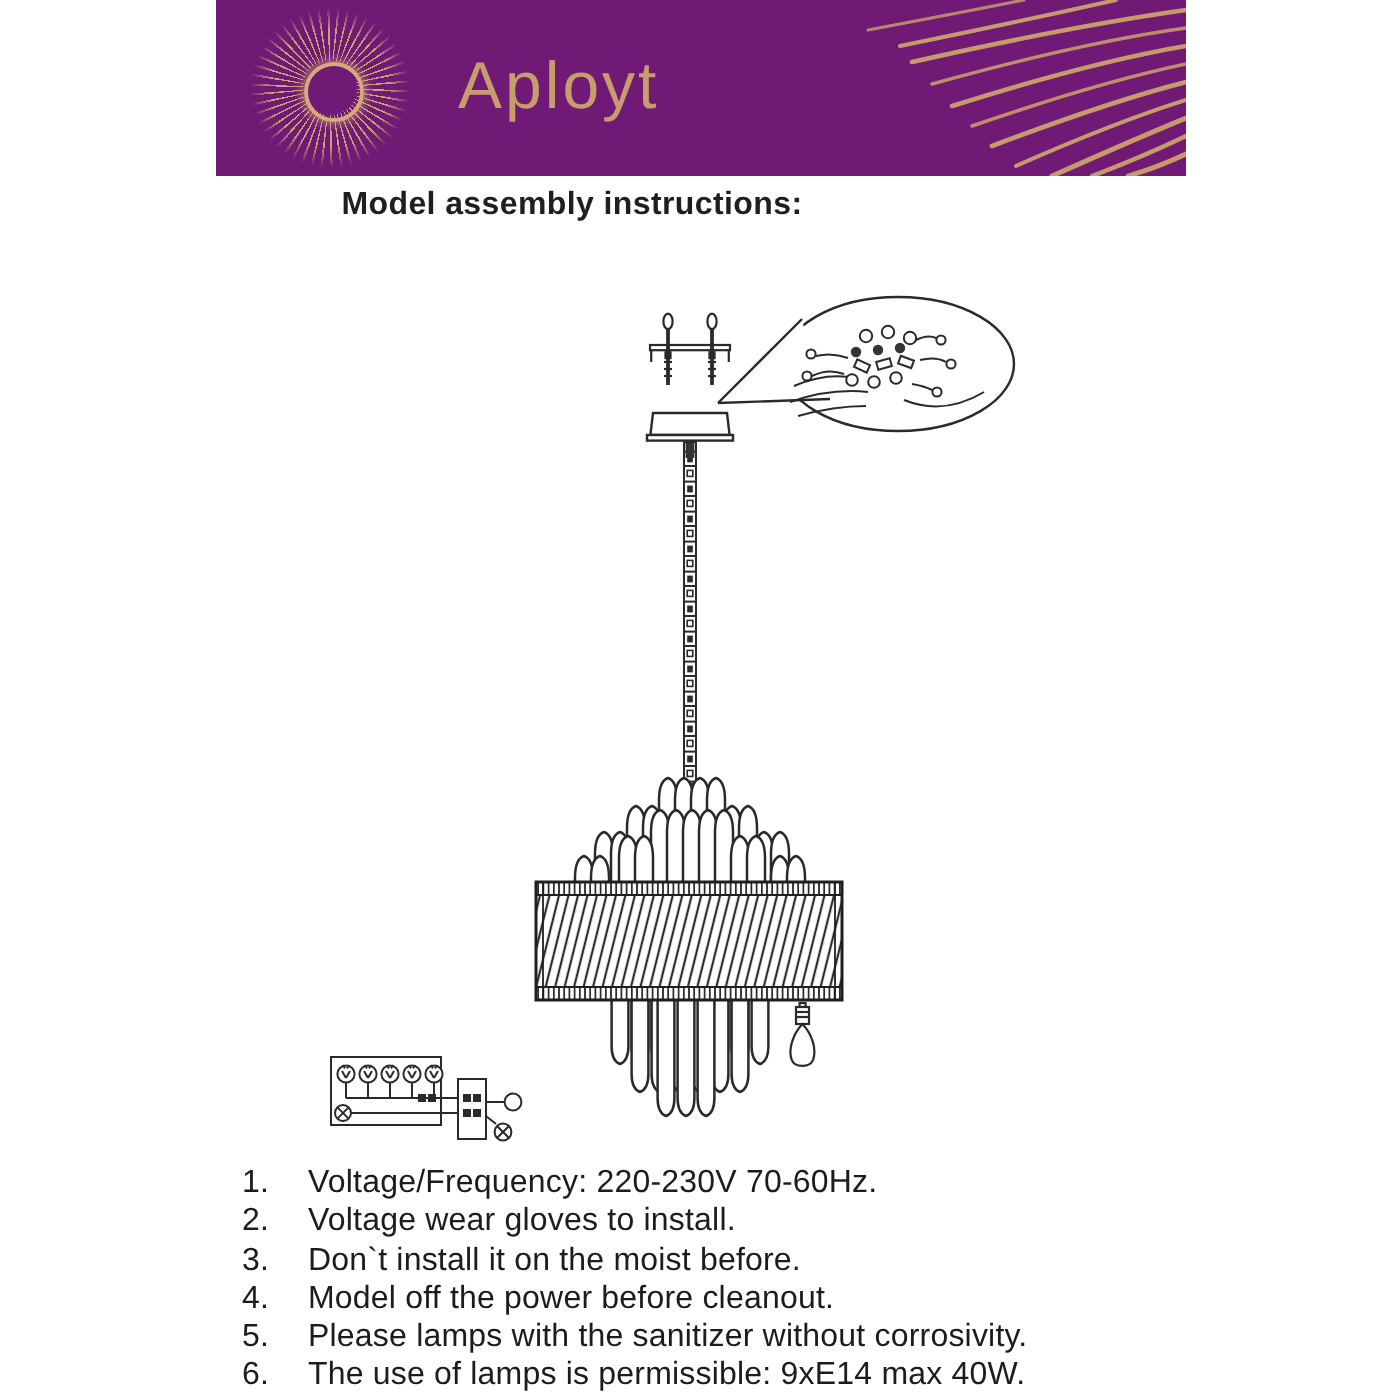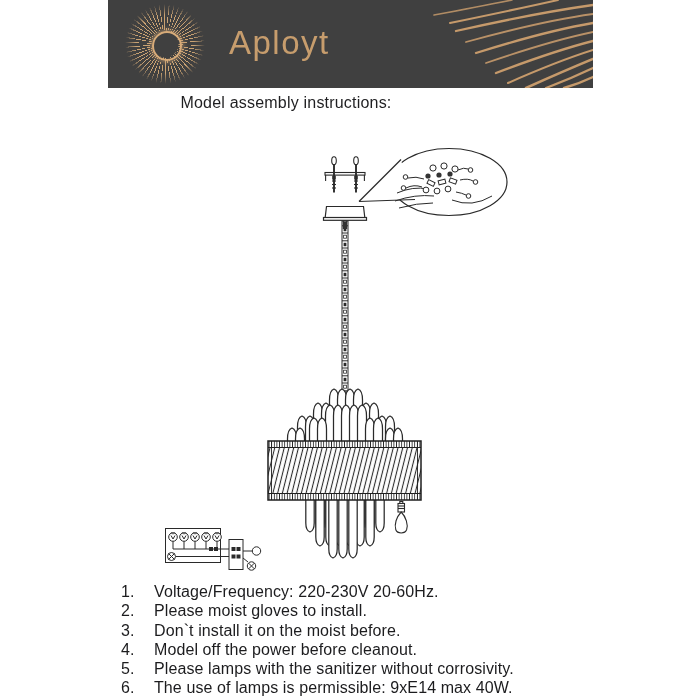--- a/index.html
+++ b/index.html
@@ -4,41 +4,41 @@
 <style>
   html,body{margin:0;padding:0;}
   body{
     width:700px;height:700px;position:relative;overflow:hidden;
     background:#ffffff;color:#1d1d1f;
     font-family:"Liberation Sans", sans-serif;
   }
   
   .banner{
     position:absolute;left:108px;top:0;width:485px;height:88px;
-    background:#404040;overflow:hidden;
+    background:#701a75;overflow:hidden;
   }
   .sunburst{
     position:absolute;left:17px;top:4px;width:80px;height:80px;border-radius:50%;
     background:repeating-conic-gradient(from -2deg,#c9a273 0deg 1.7deg,transparent 1.7deg 7.2deg);
     -webkit-mask:radial-gradient(circle closest-side,transparent 0 13px,#000 14px 29px,rgba(0,0,0,.55) 34px,transparent 40px);
     mask:radial-gradient(circle closest-side,transparent 0 13px,#000 14px 29px,rgba(0,0,0,.55) 34px,transparent 40px);
   }
   .sunring{
     position:absolute;left:44px;top:31px;width:26px;height:26px;border-radius:50%;
     border:2px solid #d7ab79;box-shadow:0 0 5px 1px rgba(215,171,121,.65);
   }
   .brand{
     position:absolute;left:121px;top:44px;transform:translateY(-52%);
     font-size:33px;font-weight:400;letter-spacing:1.5px;color:#c79d6d;
   }
   .rays{position:absolute;right:0;top:0;pointer-events:none;}
   
   .title-block{
     position:absolute;left:0;top:93px;width:572px;text-align:center;
-    font-size:16px;font-weight:400;line-height:19px;color:#1f1f21;letter-spacing:.2px;
+    font-size:16px;font-weight:700;line-height:19px;color:#1f1f21;letter-spacing:.2px;
   }
   
   .artwork{position:absolute;left:0;top:0;}
   
   .ins{
     position:absolute;left:121px;top:582px;width:480px;
     font-size:16px;line-height:19.3px;font-weight:500;color:#1c1c1e;letter-spacing:.1px;
   }
   .ins .row{display:flex;}
   .ins .num{flex:none;width:33px;}
@@ -289,25 +289,25 @@
     <line x1="243" y1="558" x2="248" y2="562"></line>
     <circle cx="251.5" cy="566" r="4.2" fill="#ffffff"></circle>
     <line x1="248.6" y1="563.1" x2="254.4" y2="568.9"></line>
     <line x1="254.4" y1="563.1" x2="248.6" y2="568.9"></line>
   </g>
 </svg>
 
 <div class="ins">
   <div class="row">
     <span class="num">1.</span>
-    <span class="txt">Voltage/Frequency: 220-230V 20-60Hz.</span>
+    <span class="txt">Voltage/Frequency: 220-230V 70-60Hz.</span>
   </div>
   <div class="row">
     <span class="num">2.</span>
-    <span class="txt">Please moist gloves to install.</span>
+    <span class="txt">Voltage wear gloves to install.</span>
   </div>
   <div class="row">
     <span class="num">3.</span>
     <span class="txt">Don`t install it on the moist before.</span>
   </div>
   <div class="row">
     <span class="num">4.</span>
     <span class="txt">Model off the power before cleanout.</span>
   </div>
   <div class="row">

